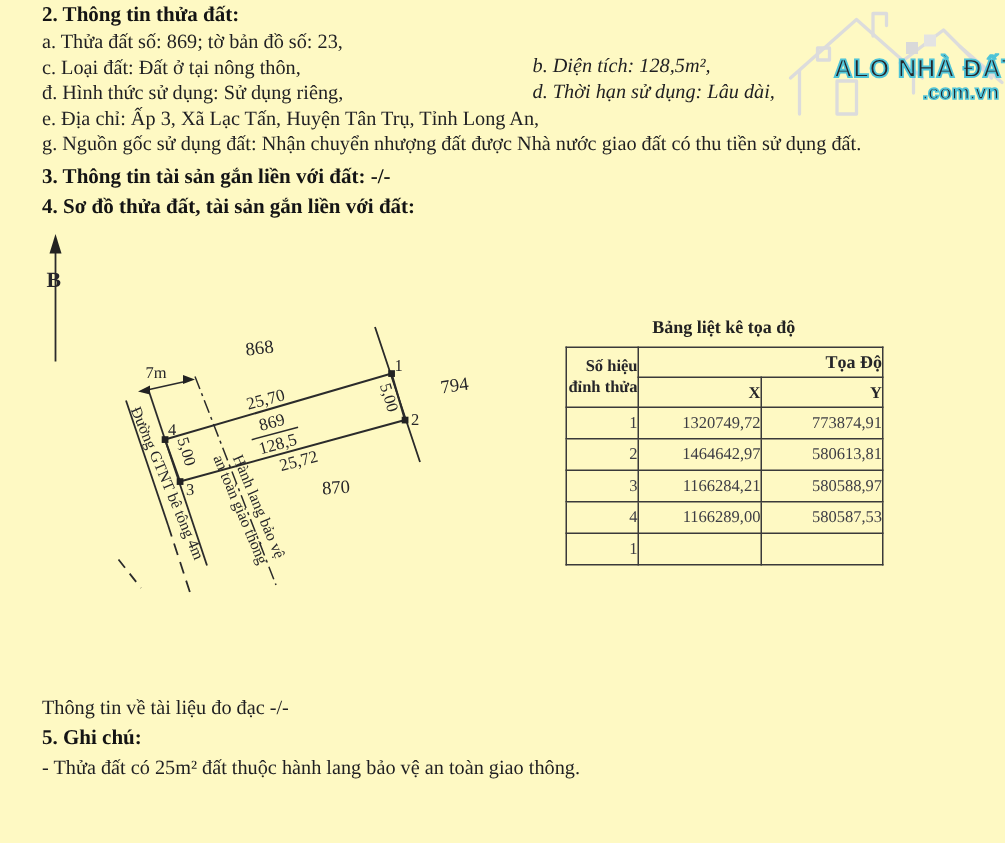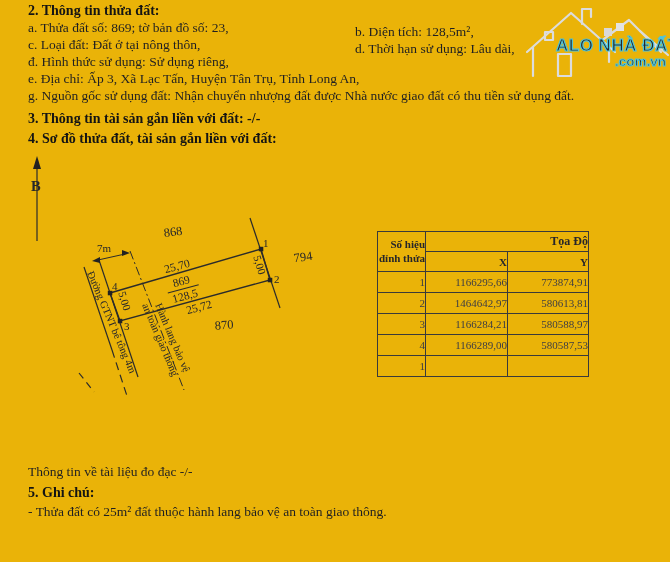--- a/index.html
+++ b/index.html
@@ -1,19 +1,19 @@
 <!DOCTYPE html>
 <html><head>
 <meta charset="utf-8">
 <style>
   html,body{margin:0;padding:0;background:#fff;}
-  .page{position:relative;width:670px;height:562px;background:#eab308;overflow:hidden;
+  .page{position:relative;width:670px;height:562px;background:#fef9c3;overflow:hidden;
         font-family:"Liberation Serif","DejaVu Serif",serif;color:#1e1e1e;}
   .tline{position:absolute;left:28px;font-size:13.5px;white-space:nowrap;color:#1f1f22;}
-  .tline .col2{position:absolute;left:327px;top:4px;}
+  .tline .col2{position:absolute;left:327px;top:16px;font-style:italic;}
   .bold{font-weight:bold;font-size:14px;color:#141414;}
   
   .coord-title{position:absolute;left:377px;top:211px;width:211px;text-align:center;
                font-weight:bold;font-size:12px;color:#222;}
   table.coord{position:absolute;left:377px;top:231px;border-collapse:collapse;table-layout:fixed;}
   table.coord td,table.coord th{border:1px solid #3a3a3a;text-align:right;vertical-align:middle;
                padding:0;font-size:11px;color:#3d3d44;}
   table.coord th{font-weight:bold;color:#26262a;}
   .rowhdr{height:20px;}
   .rowdata{height:21px;}
@@ -90,41 +90,42 @@
     <text x="274" y="283" font-size="11">2</text>
     <text x="124" y="330" font-size="11">3</text>
     <text x="112" y="290" font-size="11">4</text>
     <text font-size="10.5" transform="translate(87 273) rotate(67)">Đường GTNT bê tông 4m</text>
     <g transform="translate(155 305) rotate(67)">
       <text x="0" y="0" font-size="10.5">Hành lang bảo vệ</text>
       <text x="-5" y="12" font-size="10.5">an toàn giao thông</text>
     </g>
   </svg>
 
+  <div class="coord-title">Bảng liệt kê tọa độ</div>
   <table class="coord">
     <colgroup>
         <col style="width:48px">
         <col style="width:82px">
         <col style="width:81px">
       </colgroup>
     <tbody>
         <tr class="rowhdr">
       <th rowspan="2" class="vhdr">
         <div>Số hiệu</div>
         <div>đỉnh thửa</div>
       </th>
       <th colspan="2" style="font-size:12px">Tọa Độ</th>
     </tr>
     <tr class="rowhdr">
       <th>X</th>
       <th>Y</th>
     </tr>
     <tr class="rowdata">
       <td>1</td>
-      <td>1166295,66</td>
+      <td>1320749,72</td>
       <td>773874,91</td>
     </tr>
     <tr class="rowdata">
       <td>2</td>
       <td>1464642,97</td>
       <td>580613,81</td>
     </tr>
     <tr class="rowdata">
       <td>3</td>
       <td>1166284,21</td>

